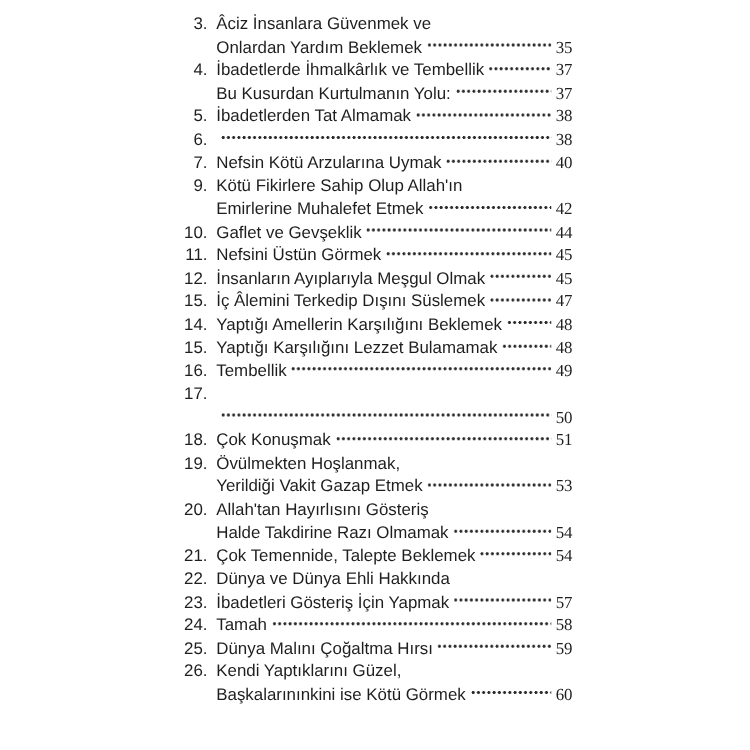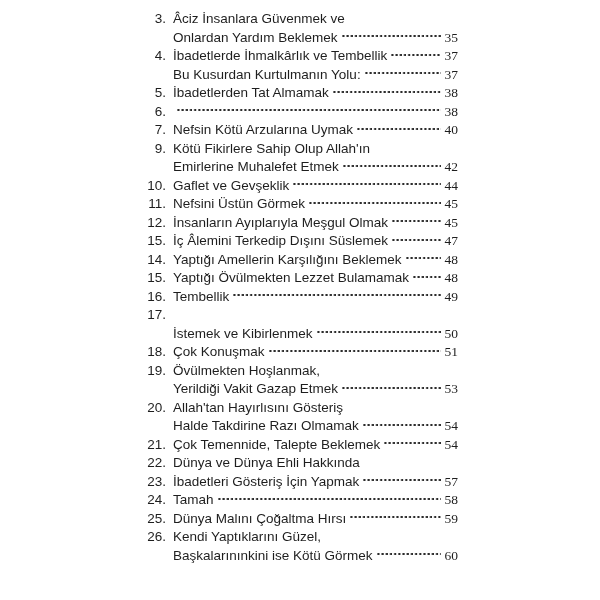--- a/index.html
+++ b/index.html
@@ -161,40 +161,39 @@
         <span class="num">14.</span>
         <div class="body">
           <span class="txt">Yaptığı Amellerin Karşılığını Beklemek</span>
           <span class="dots"></span>
           <span class="pg">48</span>
         </div>
       </div>
       <div class="line">
         <span class="num">15.</span>
         <div class="body">
-          <span class="txt">Yaptığı Övülmekten Lezzet Bulamamak</span>
+          <span class="txt">Yaptığı Karşılığını Lezzet Bulamamak</span>
           <span class="dots"></span>
           <span class="pg">48</span>
         </div>
       </div>
       <div class="line">
         <span class="num">16.</span>
         <div class="body">
           <span class="txt">Tembellik</span>
           <span class="dots"></span>
           <span class="pg">49</span>
         </div>
       </div>
       <div class="line">
         <span class="num">17.</span>
       </div>
       <div class="line">
         <span class="num"></span>
         <div class="body">
-          <span class="txt">İstemek ve Kibirlenmek</span>
           <span class="dots"></span>
           <span class="pg">50</span>
         </div>
       </div>
       <div class="line">
         <span class="num">18.</span>
         <div class="body">
           <span class="txt">Çok Konuşmak</span>
           <span class="dots"></span>
           <span class="pg">51</span>

